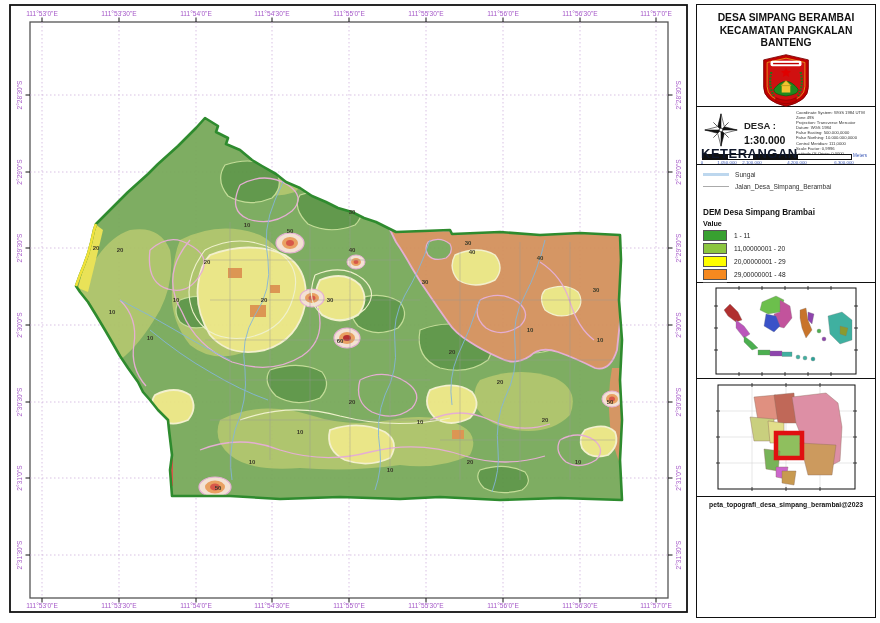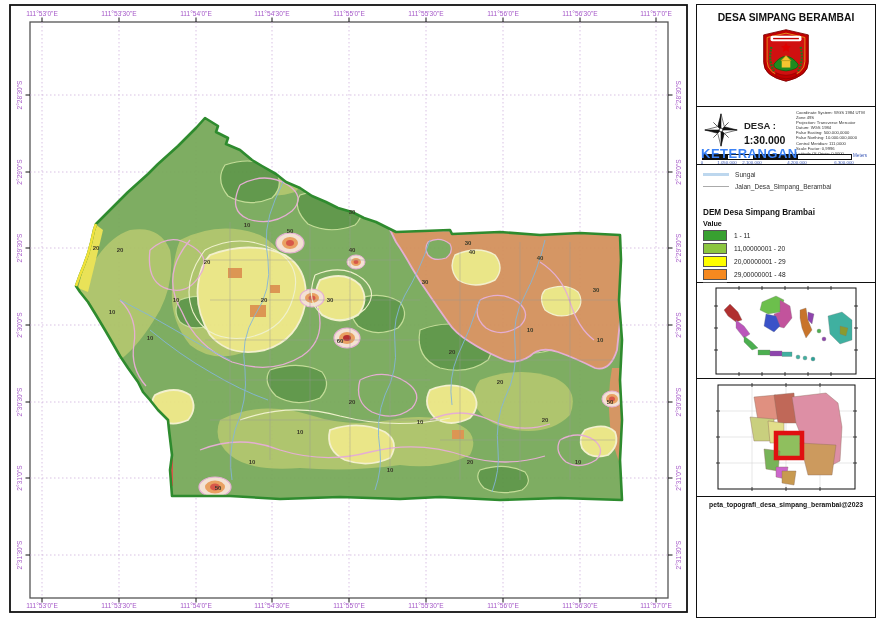--- a/index.html
+++ b/index.html
@@ -28,21 +28,21 @@
   .skala-value{position:absolute;left:47px;top:27px;font-size:10.5px;font-weight:bold;color:#111;}
   #proj-info{position:absolute;left:99px;top:3px;width:79px;font-size:4.2px;
        line-height:5.1px;color:#333;}
   #scalebar{position:absolute;left:5px;top:47px;width:148px;height:4px;border:0.5px solid #111;
        display:flex;}
   #scalebar .seg{height:100%;}
   #scalebar-labels{position:absolute;left:5px;top:53px;width:160px;height:6px;}
   #scalebar-labels span{position:absolute;font-size:4.4px;color:#3a57b5;transform:translateX(-50%);white-space:nowrap;}
   .meters-label{position:absolute;left:156px;top:46px;font-size:4.6px;color:#3a57b5;}
   .keterangan{position:absolute;left:4px;top:39px;font-size:13px;font-weight:bold;
-       letter-spacing:0.5px;color:#3b82f6;z-index:3;}
+       letter-spacing:0.5px;color:#0f172a;z-index:3;}
   .sec-legend{height:118px;padding:3px 0 0 6px;}
   .legend-line-row{display:flex;align-items:center;height:12px;}
   .legend-line-swatch{width:26px;margin-right:6px;}
   .swatch-river{border-top:3px solid #bdd7ee;}
   .swatch-road{border-top:1px solid #aaa;}
   .legend-line-label{font-size:6.6px;color:#333;}
   .dem-title{font-size:8.2px;font-weight:bold;color:#111;margin-top:16px;}
   .value-label{font-size:7.2px;font-weight:bold;color:#111;margin:2px 0 1px 0;}
   .legend-class-row{display:flex;align-items:center;height:13px;}
   .legend-class-swatch{width:22px;height:9px;border:0.5px solid #555;margin-right:7px;}
@@ -335,20 +335,21 @@
       <div class="contour-label" style="left: 340px; top: 341px;">60</div>
       <div class="contour-label" style="left: 600px; top: 340px;">10</div>
       <div class="contour-label" style="left: 530px; top: 330px;">10</div>
     </div>
 </div>
 
 <div id="sidebar">
 
   <div class="sec sec-title">
     <div class="title-line">DESA SIMPANG BERAMBAI</div>
+    <div class="title-line">KECAMATAN PANGKALAN BANTENG</div>
     <div class="logo-wrap">
       <svg width="52" height="55" viewBox="0 0 60 64">
         <path d="M30,2 L56,8 V40 Q56,56 30,62 Q4,56 4,40 V8 Z" fill="#c00000" stroke="#7a0000" stroke-width="1"></path>
         <path d="M30,6 L52,11 V39 Q52,53 30,58 Q8,53 8,39 V11 Z" fill="#d01010" stroke="#f0c020" stroke-width="0.8"></path>
         <rect x="12" y="9" width="36" height="6.5" rx="2" fill="#ffffff"></rect>
         <rect x="15" y="11.5" width="30" height="1.6" fill="#c00000"></rect>
         <path d="M30,17 l1.8,3.6 4,0.5 -2.9,2.8 0.7,3.9 -3.6,-1.9 -3.6,1.9 0.7,-3.9 -2.9,-2.8 4,-0.5 Z" fill="#e00000"></path>
         <path d="M13,22 Q9,38 16,50" fill="none" stroke="#1b7a1b" stroke-width="2.6" stroke-dasharray="2.2,1.2"></path>
         <path d="M47,22 Q51,38 44,50" fill="none" stroke="#1b7a1b" stroke-width="2.6" stroke-dasharray="2.2,1.2"></path>
         <path d="M16,42 Q30,24 44,42 Q46,48 30,50 Q14,48 16,42 Z" fill="#1f8a1f" stroke="#0a5a0a" stroke-width="0.8"></path>

